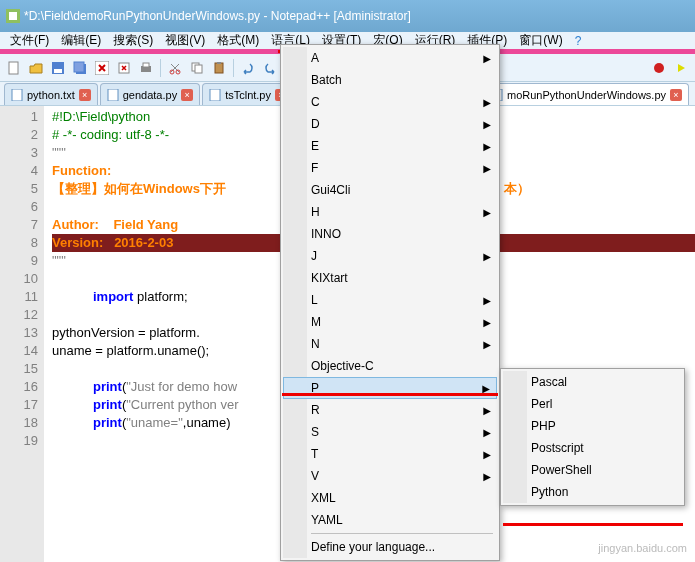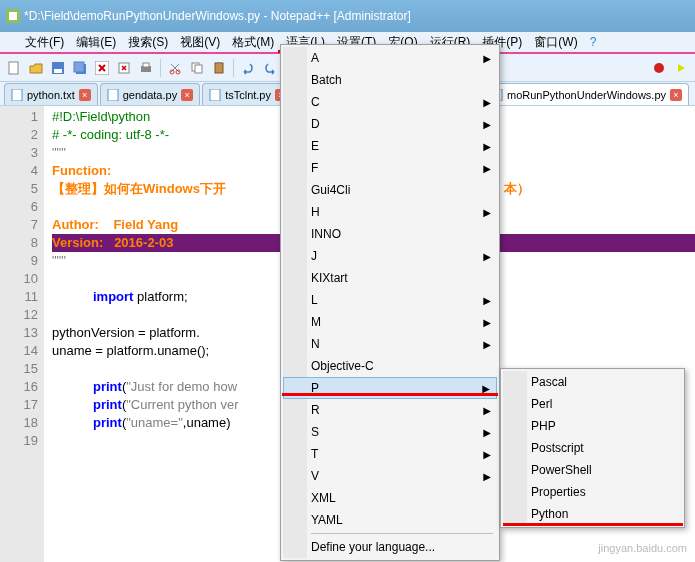--- a/index.html
+++ b/index.html
@@ -1,41 +1,41 @@
 <!DOCTYPE html>
 <html><head>
 <meta charset="utf-8">
 <style>
 * { margin: 0; padding: 0; box-sizing: border-box; font-family: "Microsoft YaHei", Tahoma, sans-serif; }
 body { width: 695px; height: 562px; overflow: hidden; background: #fff; font-size: 12px; }
 
 .titlebar { height: 26px; background: linear-gradient(#7fb8e0,#6fa8d0); color: #fff; display: flex; align-items: center; padding: 16px 6px; font-size: 12px; }
 .titlebar svg { margin-right: 4px; }
 
-.menubar { height: 22px; background: #eaf3fb; border-bottom: 2px solid #ec4899; display: flex; align-items: center; padding: 0 19px; position: relative; }
+.menubar { height: 22px; background: #eaf3fb; border-bottom: 5px solid #ec4899; display: flex; align-items: center; padding: 0 4px; position: relative; }
 .menuitem { padding: 2px 6px; cursor: pointer; color: #000; }
 .menu-underline { position: absolute; height: 3px; background: #e00; }
 
 .toolbar { height: 28px; background: #eaf3fb; border-bottom: 1px solid #b8d0e0; display: flex; align-items: center; padding: 0 4px; gap: 2px; }
 .tbtn { width: 20px; height: 20px; display: flex; align-items: center; justify-content: center; border: 1px solid transparent; }
 .tsep { width: 1px; height: 18px; background: #b8d0e0; margin: 0 2px; }
 
 .tabbar { height: 24px; background: #eaf3fb; display: flex; align-items: flex-end; padding: 0 4px; border-bottom: 1px solid #b8d0e0; }
 .tab { height: 22px; background: #d8e8f5; border: 1px solid #a0b8d0; border-bottom: none; border-radius: 4px 4px 0 0; padding: 0 6px; display: flex; align-items: center; gap: 4px; margin-right: 2px; font-size: 11px; }
 .tab.active { background: #fff; }
 .tab-close { width: 12px; height: 12px; background: #e06050; border-radius: 2px; color: #fff; font-size: 9px; display: flex; align-items: center; justify-content: center; cursor: pointer; }
 .tab-right { margin-left: auto; }
 .tab-icon { width: 12px; height: 12px; }
 
 .editor { display: flex; height: calc(100% - 96px); background: #fff; font-family: Consolas, "Courier New", monospace; font-size: 13px; position: relative; }
 .gutter { width: 44px; background: #e8e8e8; text-align: right; padding: 2px 6px 0 0; color: #808080; line-height: 18px; }
 .gutter div { height: 18px; }
 .code { flex: 1; padding: 2px 0 0 8px; line-height: 18px; position: relative; }
 .code-line { height: 18px; white-space: pre; }
-.code-line.sel { background: #701a75; }
+.code-line.sel { background: #7f1d1d; }
 .c-comment { color: #008000; }
 .c-string { color: #808080; }
 .c-orangetxt { color: #ff8000; font-weight: bold; }
 .c-key { color: #0000ff; font-weight: bold; padding-left: 41px; }
 .c-id { color: #000; }
 
 .dropdown { position: absolute; background: #f4f4f4; border: 1px solid #a0a0a0; box-shadow: 2px 2px 6px rgba(0,0,0,.3); z-index: 100; padding: 2px; }
 .menu1 { left: 280px; top: 44px; width: 220px; }
 .menu2 { left: 500px; top: 368px; width: 185px; }
 .dd-item { height: 22px; display: flex; align-items: center; padding: 0 24px 0 28px; position: relative; cursor: pointer; font-size: 12px; }
@@ -326,23 +326,20 @@
     <div class="dd-item">
       <span>PHP</span>
     </div>
     <div class="dd-item">
       <span>Postscript</span>
     </div>
     <div class="dd-item">
       <span>PowerShell</span>
     </div>
     <div class="dd-item">
-      <span>Properties</span>
-    </div>
-    <div class="dd-item">
       <span>Python</span>
     </div>
   </div>
 
 <div class="red-line" style="left:282px;top:393px;width:216px"></div>
 <div class="red-line" style="left:503px;top:523px;width:180px"></div>
 
 <div class="watermark">jingyan.baidu.com</div>
 
 </body></html>

